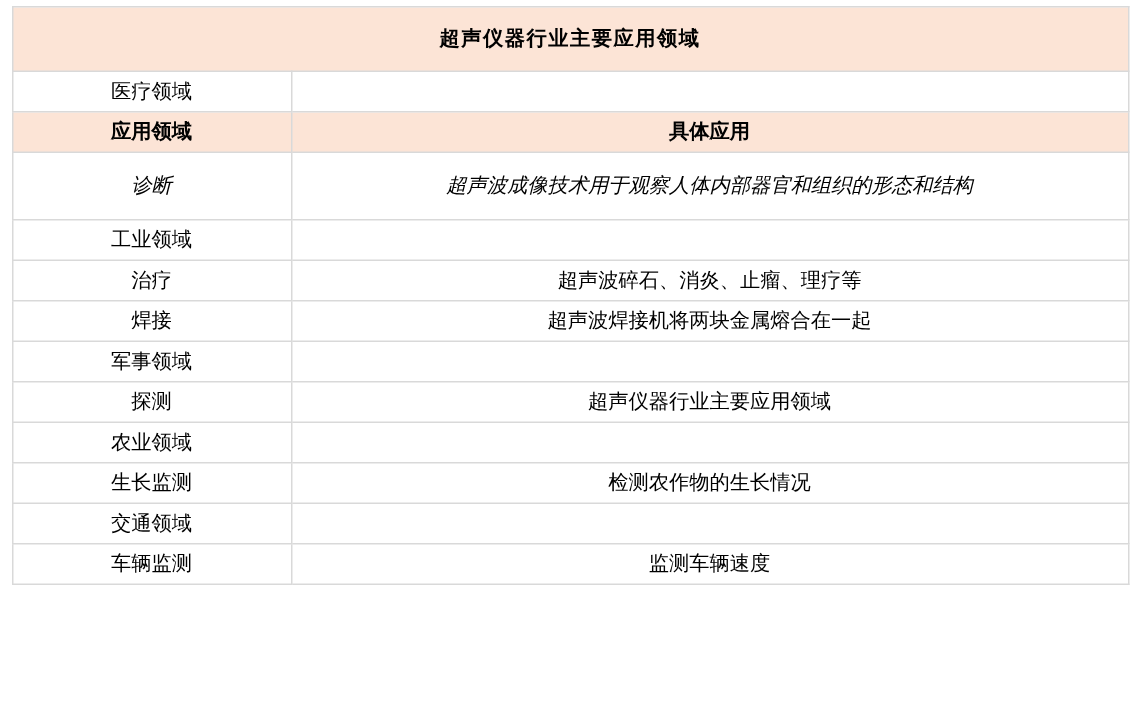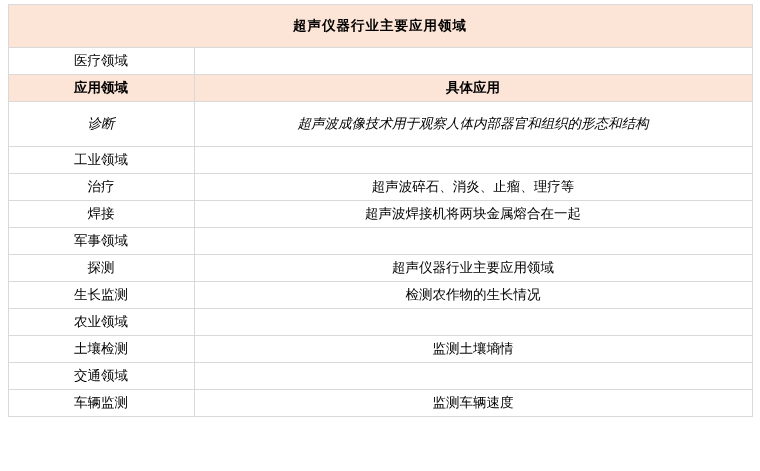--- a/index.html
+++ b/index.html
@@ -101,30 +101,26 @@
         </tr>
         <tr>
           <td class="cat-cell">军事领域</td>
           <td class="desc-cell"></td>
         </tr>
         <tr>
           <td class="cat-cell">探测</td>
           <td class="desc-cell">超声仪器行业主要应用领域</td>
         </tr>
         <tr>
-          <td class="cat-cell">生长监测</td>
-          <td class="desc-cell">检测农作物的生长情况</td>
-        </tr>
-        <tr>
           <td class="cat-cell">农业领域</td>
           <td class="desc-cell"></td>
         </tr>
         <tr>
-          <td class="cat-cell">土壤检测</td>
-          <td class="desc-cell">监测土壤墒情</td>
+          <td class="cat-cell">生长监测</td>
+          <td class="desc-cell">检测农作物的生长情况</td>
         </tr>
         <tr>
           <td class="cat-cell">交通领域</td>
           <td class="desc-cell"></td>
         </tr>
         <tr>
           <td class="cat-cell">车辆监测</td>
           <td class="desc-cell">监测车辆速度</td>
         </tr>
       </tbody>

